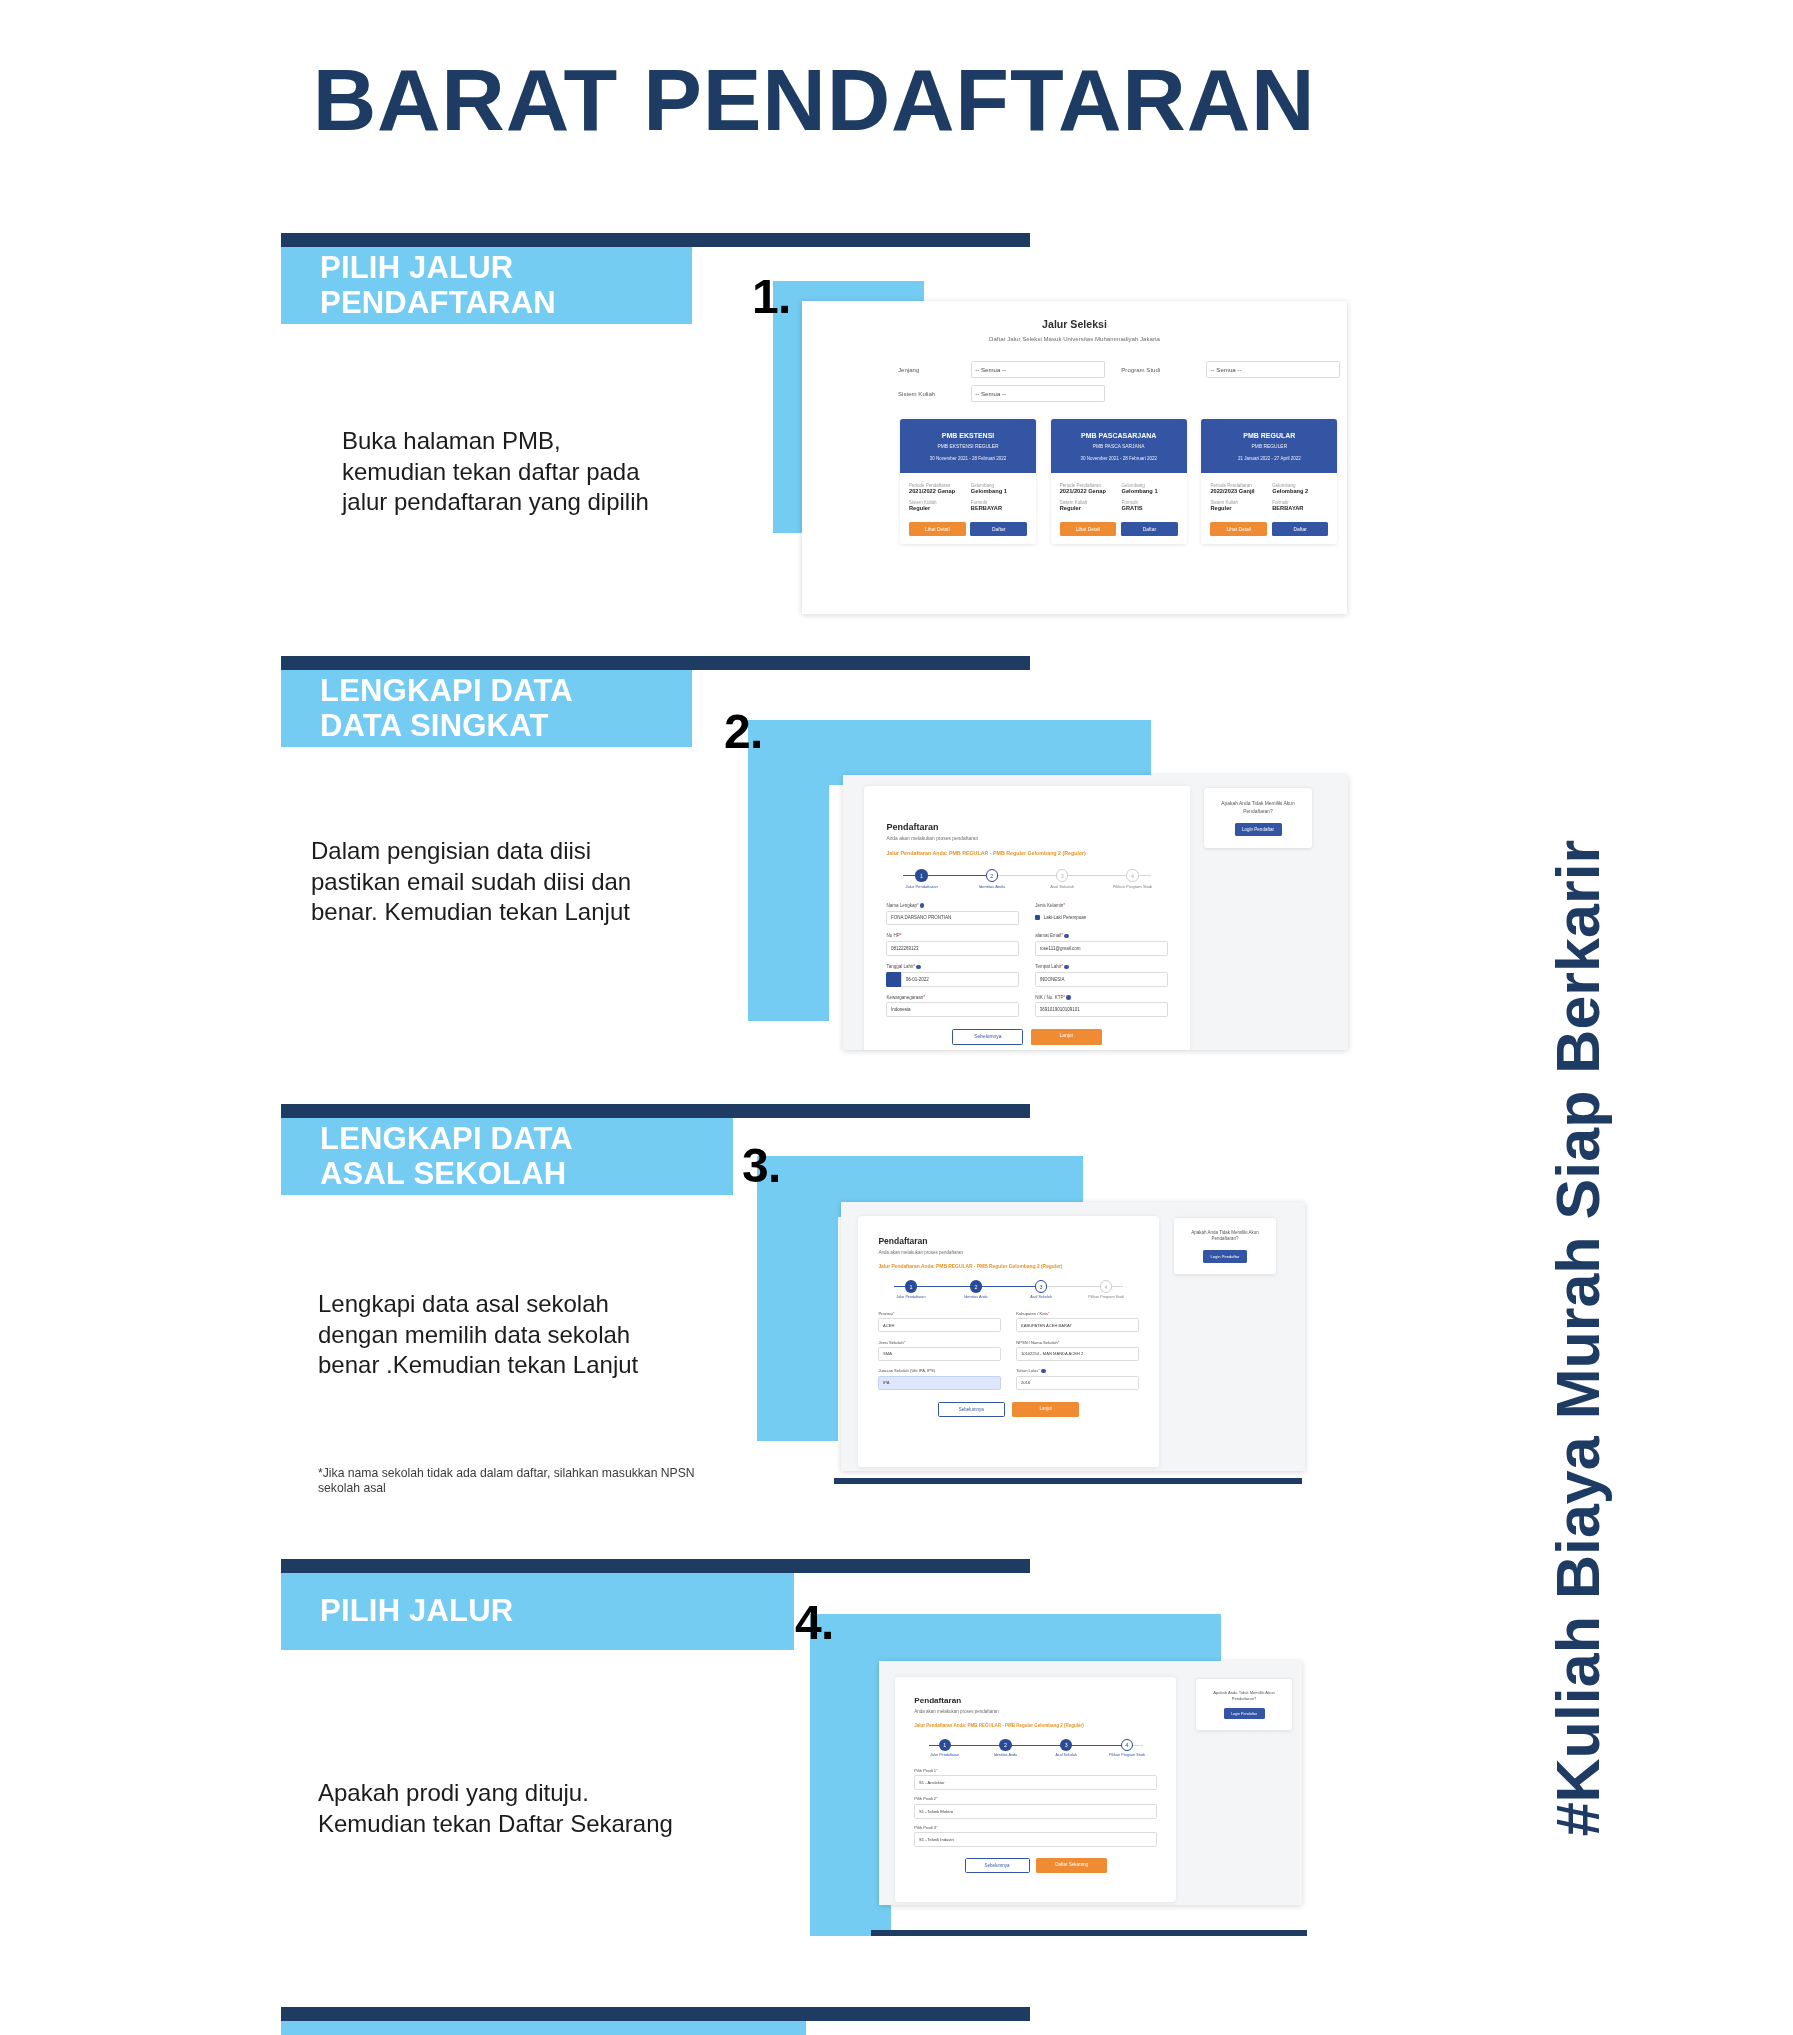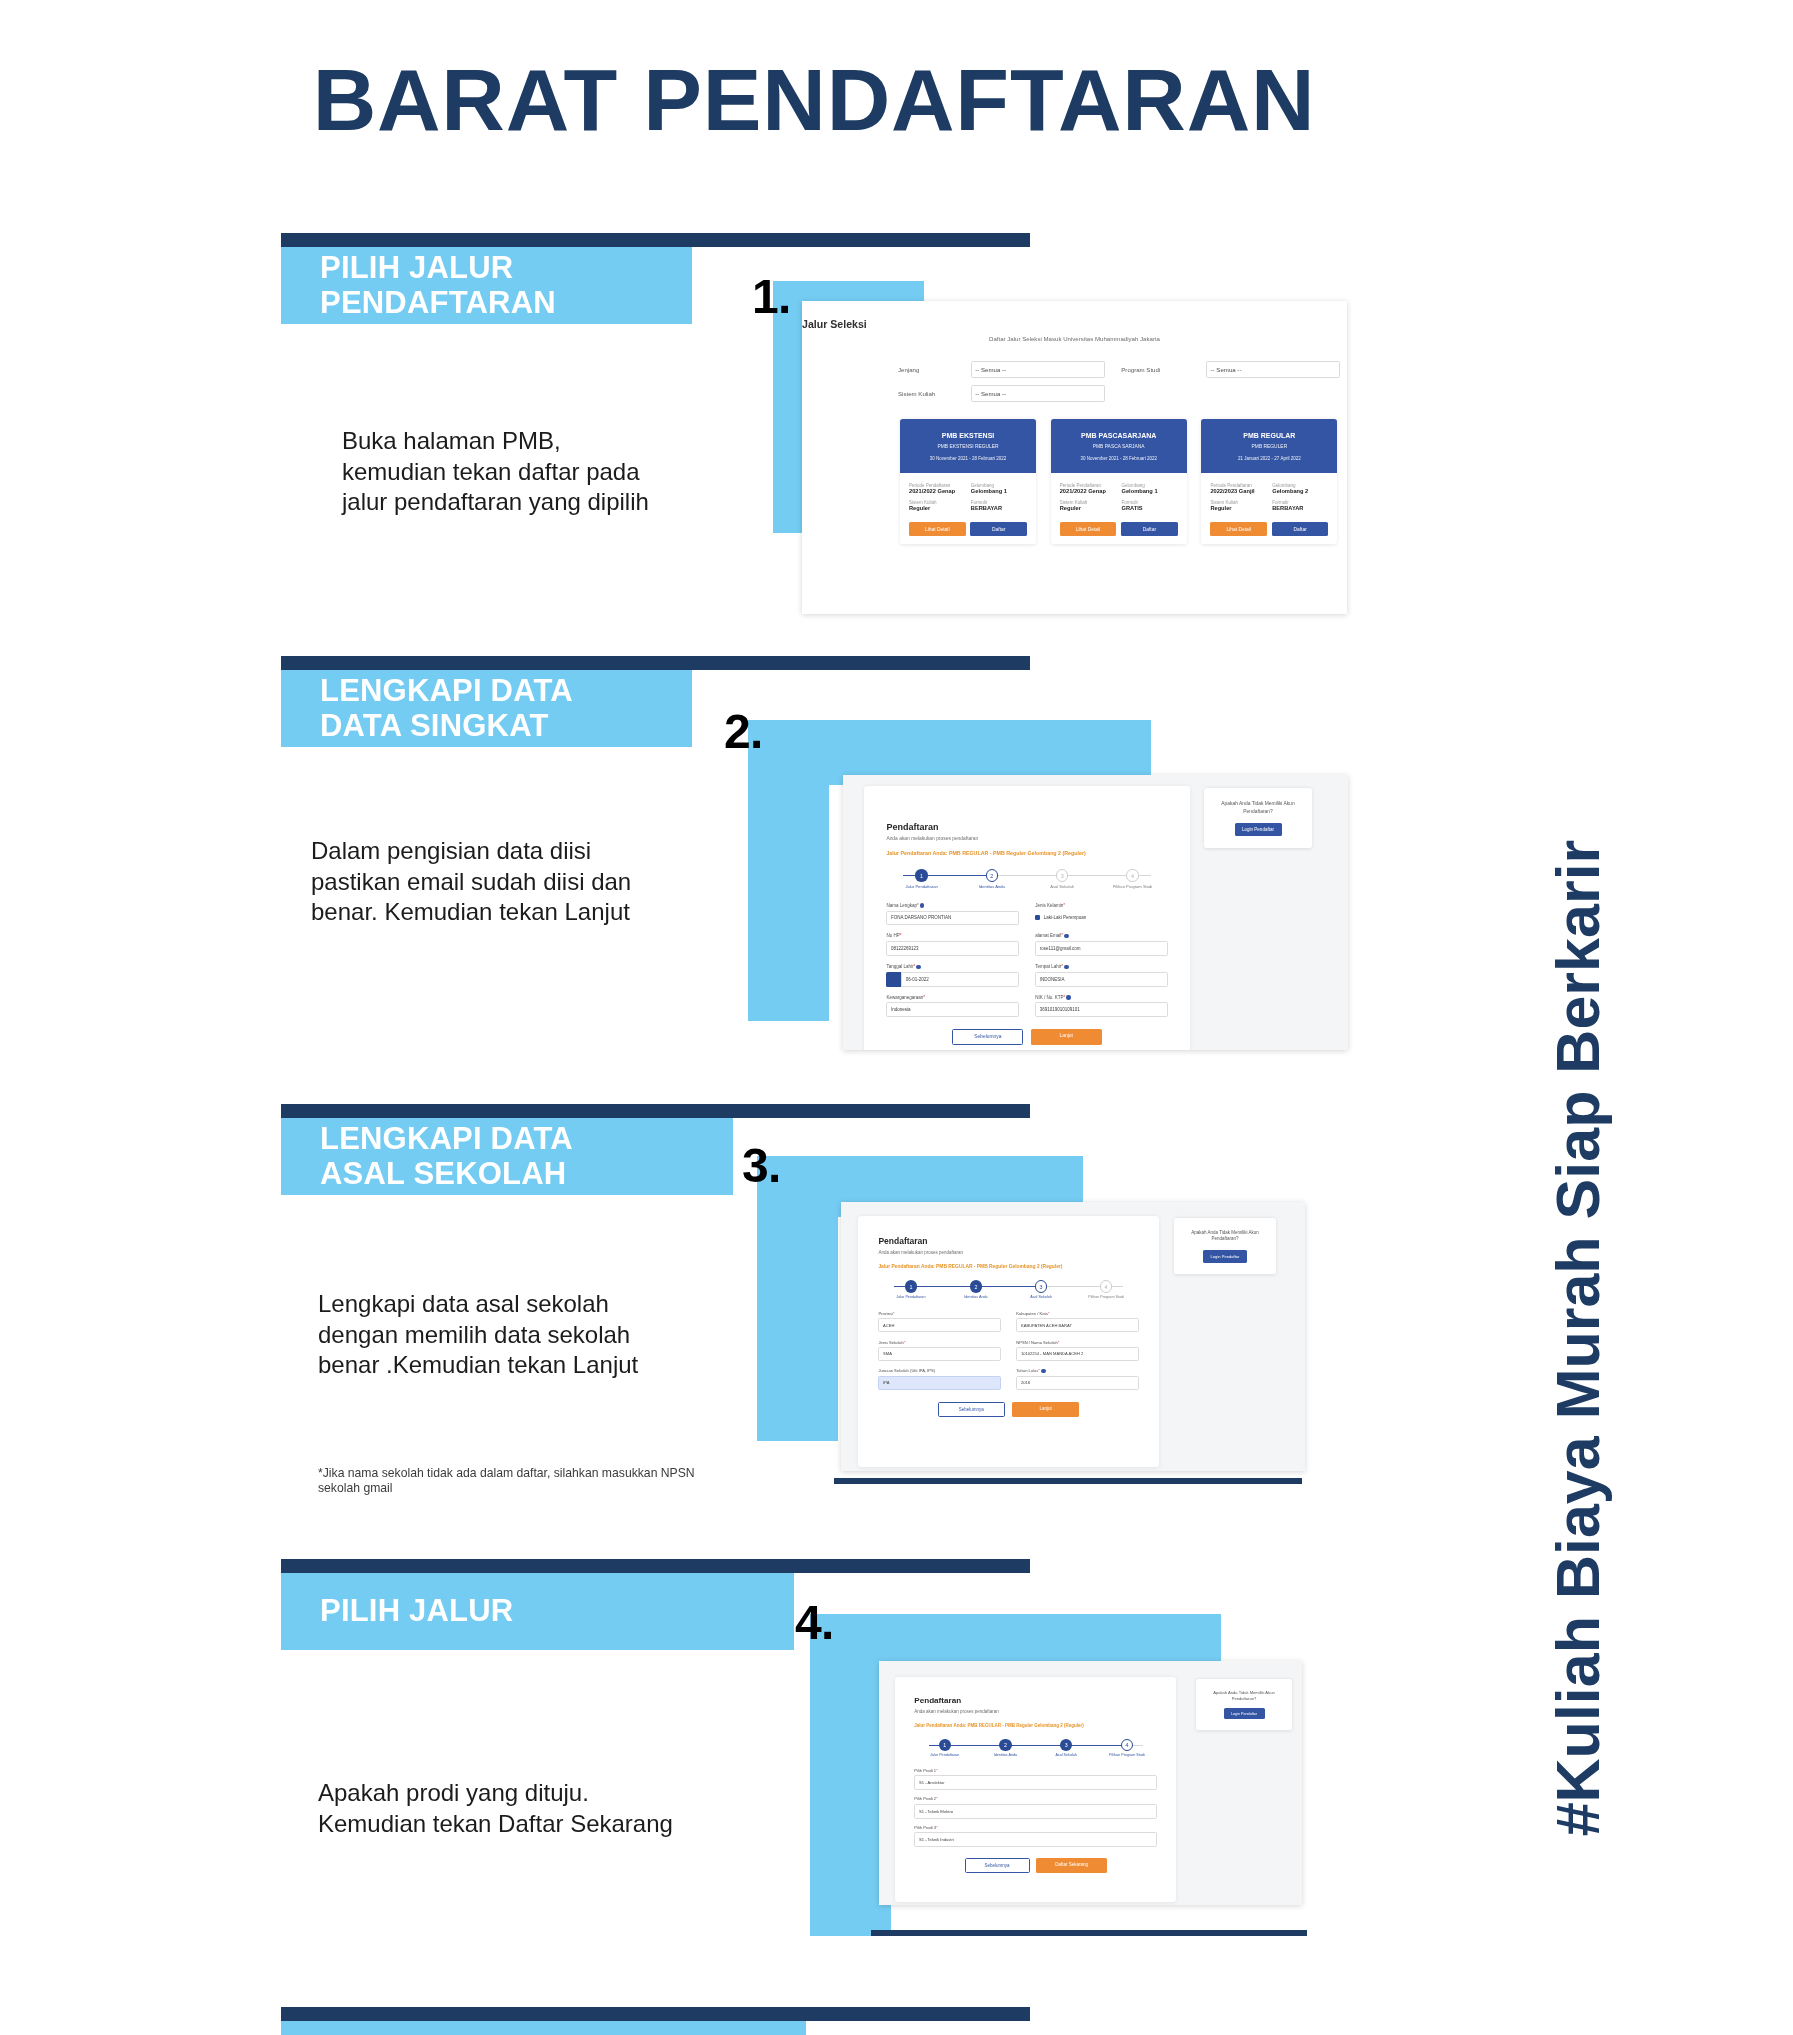--- a/index.html
+++ b/index.html
@@ -100,21 +100,21 @@
   .mock {
     position: absolute;
     background: #ffffff;
     z-index: 3;
     overflow: hidden;
     box-shadow: 0 1.2px 5.7px rgba(0,0,0,.17);
   }
   .mock-inner { position: absolute; inset: 0; background:#fff; }
 
   
-  .js-title { text-align:left; font-weight:700; color:#303030; }
+  .js-title { text-align:center; font-weight:700; color:#303030; }
   .js-sub { text-align:center; color:#6d6d6d; }
   .filter-row { display:flex; align-items:center; }
   .flabel { color:#5a5a5a; }
   .fsel {
     border:0.4px solid #dadada; border-radius:1.6px; background:#fff;
     color:#4a4a4a; display:flex; align-items:center;
     justify-content:space-between; padding:0 3.3px;
   }
   .cards { display:flex; }
   .card { background:#fff; border-radius:2.8px; box-shadow:0 0.8px 3.7px rgba(0,0,0,.1); overflow:hidden; }
@@ -397,21 +397,21 @@
 <div class="step" style="left:281px; top:1104px; width:452px;">
   <div class="navy-bar" style="width:749px;"></div>
   <div class="blue-head" style="width:452px; height:77px;">
     <div class="blue-head-text">
       <div>LENGKAPI DATA</div>
       <div>ASAL SEKOLAH</div>
     </div>
   </div>
 </div>
 <div class="body-text" style="left:318px; top:1274px; width:374px;">Lengkapi data asal sekolah dengan memilih data sekolah benar .Kemudian tekan Lanjut</div>
-<div class="footnote" style="left:318px; top:1466px; width:383px;">*Jika nama sekolah tidak ada dalam daftar, silahkan masukkan NPSN sekolah gmail</div>
+<div class="footnote" style="left:318px; top:1466px; width:383px;">*Jika nama sekolah tidak ada dalam daftar, silahkan masukkan NPSN sekolah asal</div>
 
 <div class="deco" style="left:757px; top:1156px; width:326px; height:61px;"></div>
 <div class="deco" style="left:757px; top:1156px; width:81px; height:285px;"></div>
 <div class="step-num" style="left:742px; top:1138px;">3.</div>
 <div style="position:absolute;left:834px;top:1478px;width:468px;height:5.7px;background:#1e3c63;z-index:2;"></div>
 
 <div class="mock" style="left:841px; top:1202px; width:464px; height:269px;">
   <div class="mock-inner" style="background:#f4f5f7;">
     <div style="position:absolute;left:17px;top:14px;width:301px;bottom:4.1px;background:#fff;border-radius:3.3px;box-shadow:0 0.8px 4.1px rgba(0,0,0,.07);">
       <div class="pend-title" style="margin:20.4px 0 0 20.4px;font-size:8.5px;">Pendaftaran</div>

